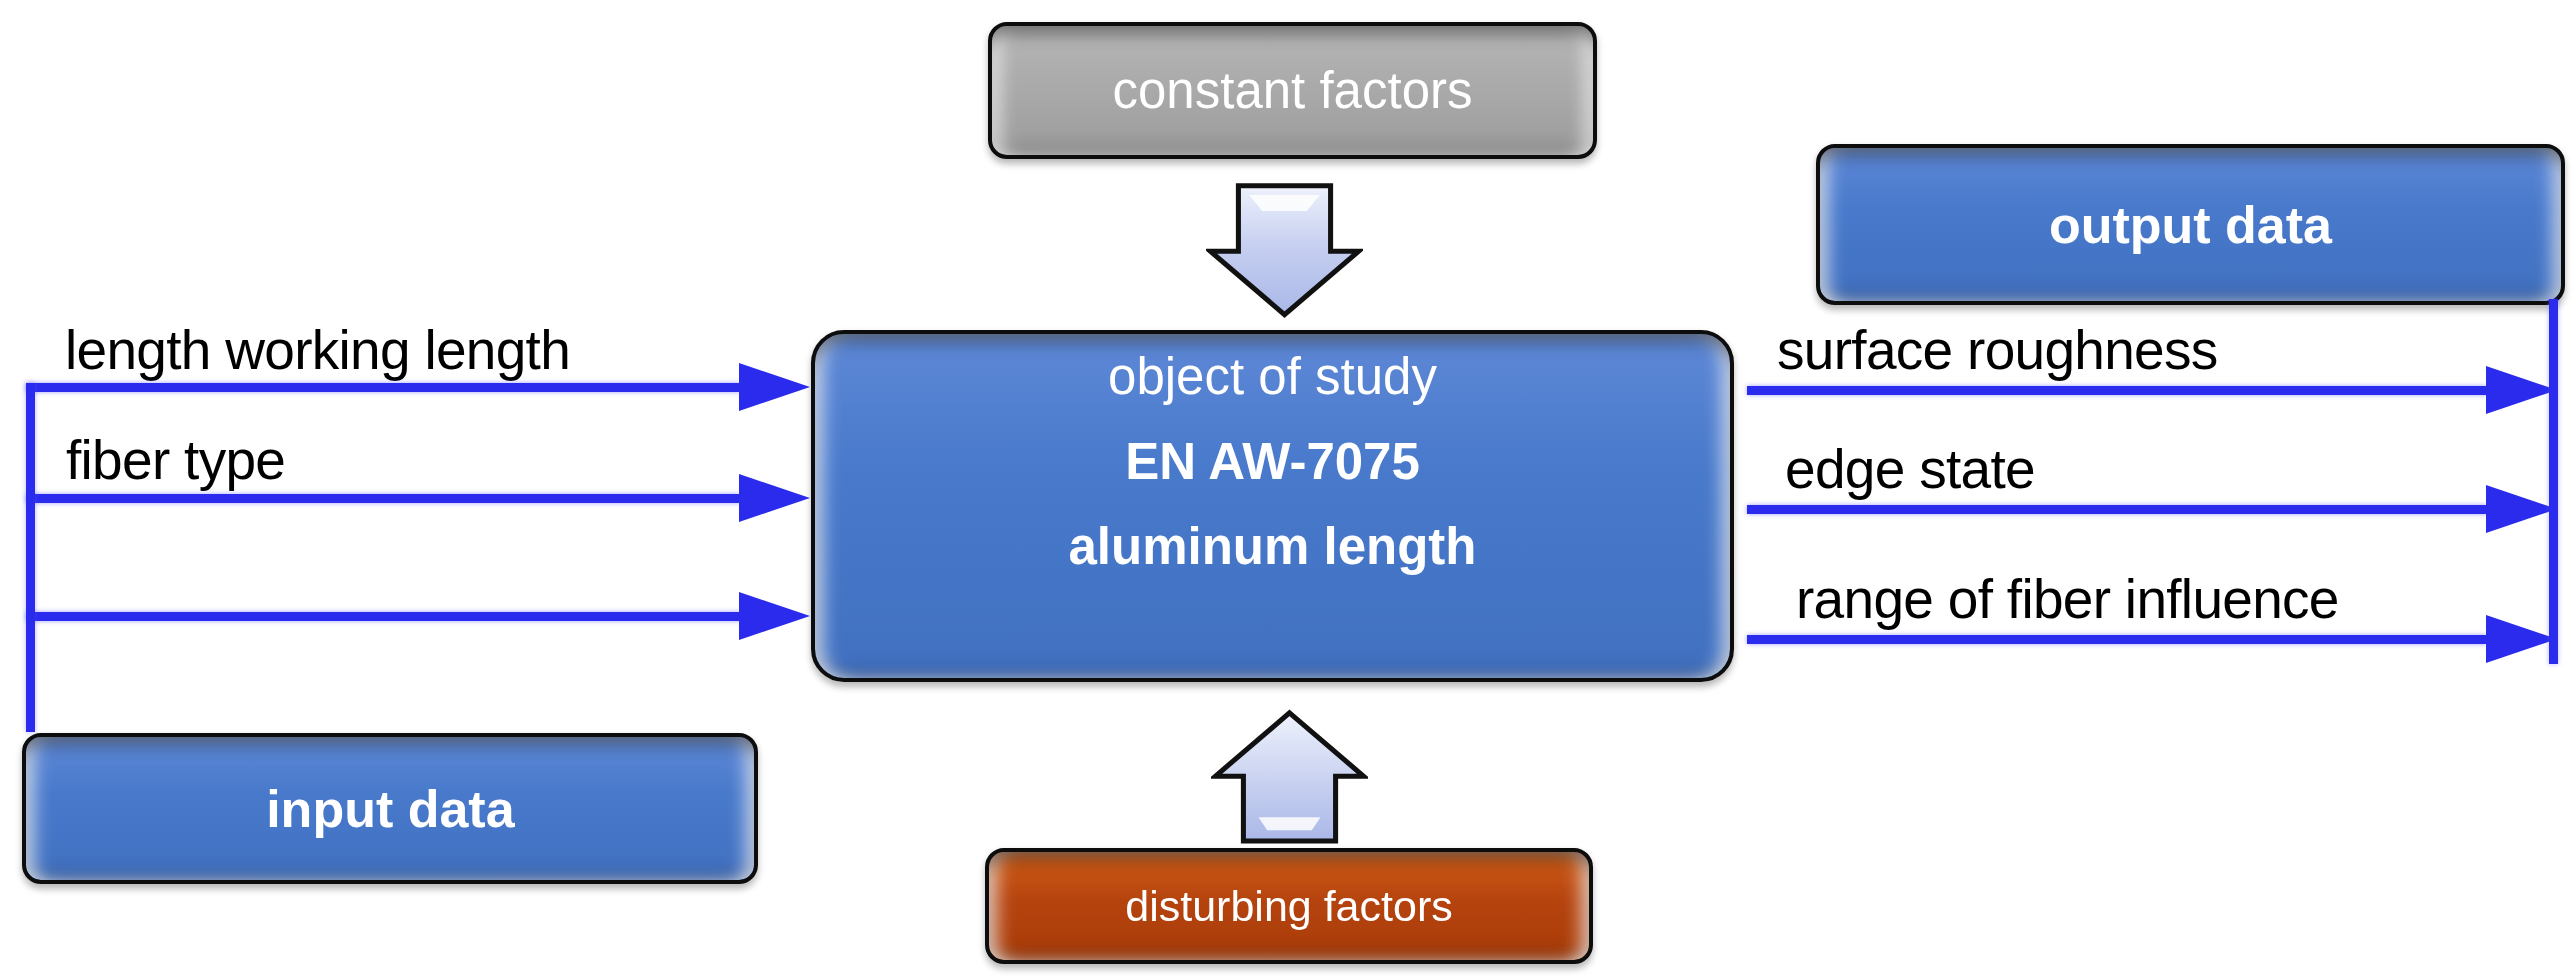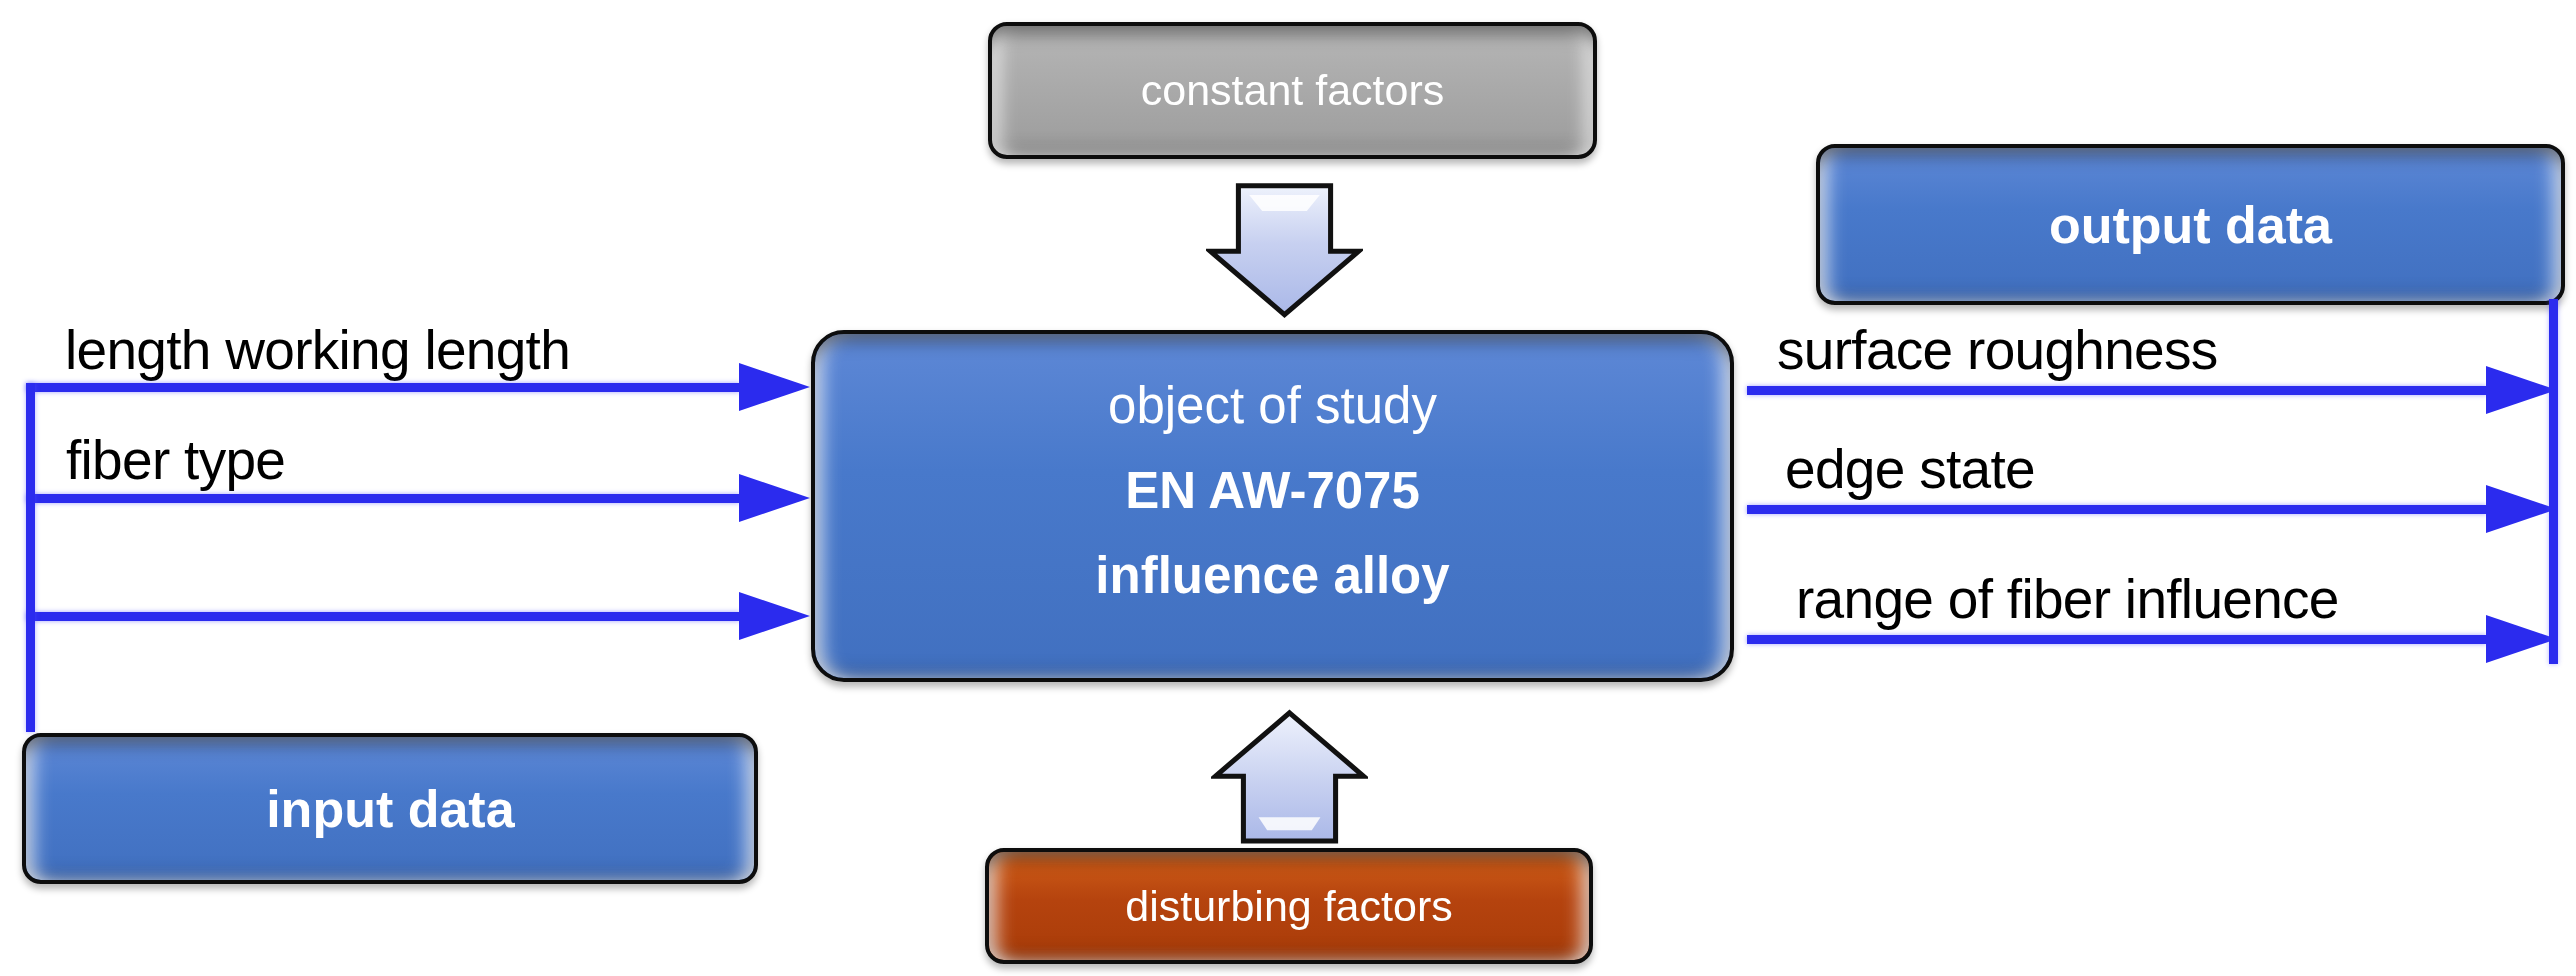--- a/index.html
+++ b/index.html
@@ -35,23 +35,23 @@
       inset 13px 0 19px -7.2px rgba(255,255,255,0.85),
       inset -13px 0 19px -7.2px rgba(255,255,255,0.85),
       inset 0 -14.4px 19px -11.6px rgba(0,0,0,0.35),
       0 4.3px 7.2px rgba(0,0,0,0.28);
     text-align:center;
   }
   .gbox.blue{background:linear-gradient(180deg,var(--box-blue-a) 0%, #4879cb 40%, var(--box-blue-b) 100%);}
   .gbox.gray{background:linear-gradient(180deg,var(--box-gray-a) 0%, var(--box-gray-b) 100%);}
   .gbox.orange{background:linear-gradient(180deg,var(--box-orange-a) 0%, #b5430e 45%, var(--box-orange-b) 100%);}
 
-  .box-constant{left:988px;top:21.7px;width:601px;height:129px;font-size:43px;}
+  .box-constant{left:988px;top:21.7px;width:601px;height:129px;font-size:51px;}
   .box-central{left:811px;top:330px;width:923px;height:352px;border-radius:33px;
-    flex-direction:column;justify-content:flex-start;padding-top:29px;box-sizing:border-box;}
+    flex-direction:column;justify-content:flex-start;box-sizing:border-box;}
   .box-central .cline{font-size:51px;line-height:85px;font-weight:400;}
   .box-central .cline.bold{font-weight:700;}
   .box-disturbing{left:985px;top:848px;width:600px;height:108px;font-size:43px;}
   .box-input{left:22.4px;top:733px;width:728px;height:143px;font-size:52px;font-weight:700;justify-content:center;}
   .box-output{left:1816px;top:144px;width:741px;height:153px;font-size:52px;font-weight:700;}
 
   
   .side-label{
     position:absolute;color:var(--label-black);
     font-size:55px;line-height:1;white-space:nowrap;font-weight:400;
@@ -107,21 +107,21 @@
         <stop offset="1" stop-color="#aab8e8"></stop>
       </linearGradient>
     </defs>
     <path d="M45 5 H173 V96 H212 L109 184 L6 96 H45 Z" fill="url(#gradBlockDown)" stroke="#111111" stroke-width="7" stroke-linejoin="miter"></path>
     <path d="M60 18 H158 L140 40 H78 Z" fill="#ffffff" opacity="0.85"></path>
   </svg>
 
   <div class="gbox blue box-central">
     <div class="cline">object of study</div>
     <div class="cline bold">EN AW-7075</div>
-    <div class="cline bold">influence alloy</div>
+    <div class="cline bold">aluminum length</div>
   </div>
 
   <svg class="blockarrow ba-up" viewBox="0 0 218 188">
     <defs>
       <linearGradient id="gradBlockUp" x1="0" y1="0" x2="0" y2="1">
         <stop offset="0" stop-color="#eef2fc"></stop>
         <stop offset="0.55" stop-color="#c7d0f0"></stop>
         <stop offset="1" stop-color="#aab8e8"></stop>
       </linearGradient>
     </defs>

